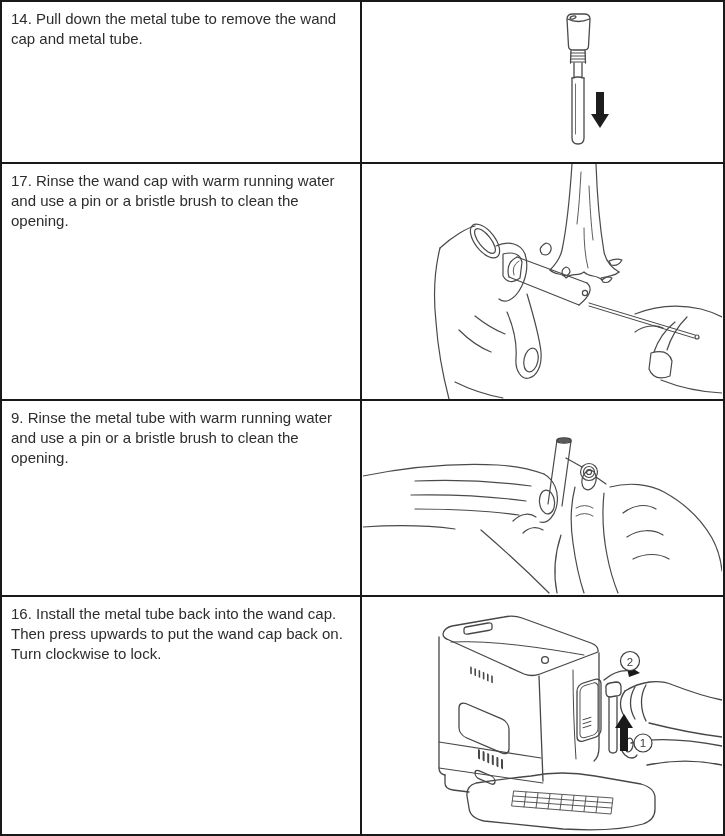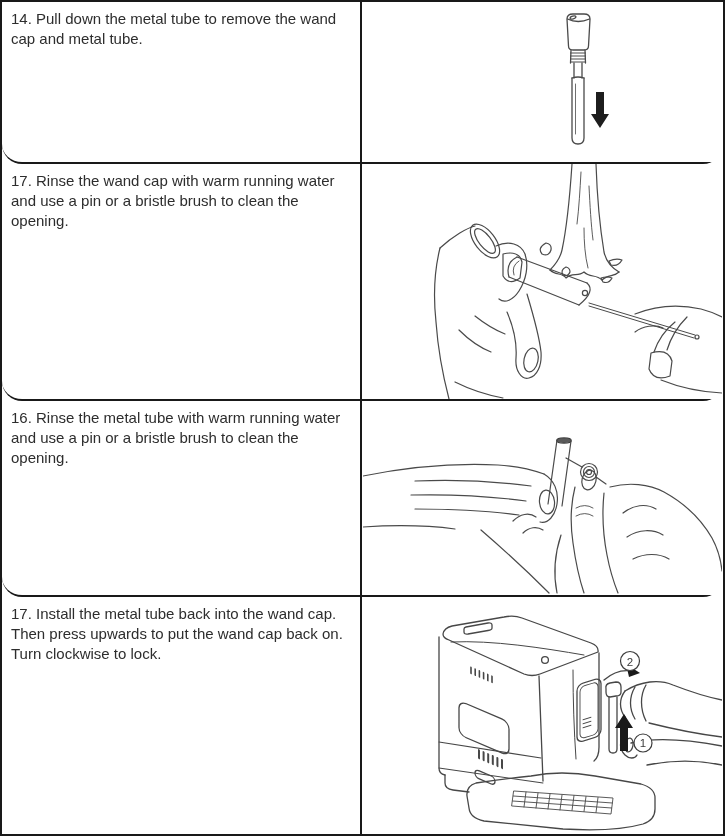--- a/index.html
+++ b/index.html
@@ -1,21 +1,21 @@
 <!DOCTYPE html>
 <html><head>
 <meta charset="utf-8">
 <style>
   html,body { margin:0; padding:0; background:#ffffff; }
   .page {
     width:725px; height:836px; box-sizing:border-box;
     border:2px solid #191919; background:#ffffff;
     font-family:"Liberation Sans", sans-serif;
   }
-  .row { display:flex; border-bottom:2px solid #191919;border-radius:20px; }
+  .row { display:flex; border-bottom:2px solid #191919; }
   .row:last-child { border-bottom:none; }
   .cell-text {
     width:360px; min-width:360px; box-sizing:border-box;
     border-right:2px solid #191919;
     padding:7px 2px 0 9px;
     font-size:15px; line-height:20px; color:#2d2d2d;
   }
   .cell-fig {
     flex:1; display:flex; align-items:center; justify-content:center;
     overflow:hidden; background:#ffffff;
@@ -98,21 +98,21 @@
             <path d="M288,189 Q305,184 309,197 L307,212 Q291,218 286,205 Z"></path>
             <path d="M272,168 C280,162 292,160 300,164"></path>
             <path d="M298,216 C318,224 338,228 359,229"></path>
           </g>
         </g>
       </svg>
     </div>
   </div>
 
   <div class="row h194">
-    <div class="cell-text">16. Rinse the metal tube with warm running water and use a pin or a bristle brush to clean the opening.</div>
+    <div class="cell-text">9. Rinse the metal tube with warm running water and use a pin or a bristle brush to clean the opening.</div>
     <div class="cell-fig">
       <svg width="359" height="194" viewBox="0 0 359 194">
         <g stroke="#4a4a4a" fill="none" stroke-width="1.2" stroke-linecap="round" stroke-linejoin="round">
           <g>
             <path d="M194,39 L185,103"></path>
             <path d="M208,40 L199,105"></path>
             <ellipse cx="201" cy="39.5" rx="7.2" ry="2.6" fill="#5a5a5a" stroke="#3f3f3f"></ellipse>
           </g>
           <g>
             <path d="M203,57 L219,66"></path>
@@ -138,21 +138,21 @@
             <path d="M260,112 C270,104 283,102 293,108 M264,136 C276,128 290,128 300,134 M270,158 C282,152 296,152 306,158"></path>
             <path d="M213,107 q9,-5 17,0 M213,115 q9,-5 17,0" stroke-width="0.9"></path>
             <path d="M198,134 C192,152 190,172 194,192"></path>
           </g>
         </g>
       </svg>
     </div>
   </div>
 
   <div class="row h237">
-    <div class="cell-text">17. Install the metal tube back into the wand cap. Then press upwards to put the wand cap back on. Turn clockwise to lock.</div>
+    <div class="cell-text">16. Install the metal tube back into the wand cap. Then press upwards to put the wand cap back on. Turn clockwise to lock.</div>
     <div class="cell-fig">
       <svg width="359" height="237" viewBox="0 0 359 237">
         <g stroke="#474747" fill="none" stroke-width="1.3" stroke-linecap="round" stroke-linejoin="round">
           <g>
 
             <path d="M80,37 Q81,31 89,29 L141,20 Q151,18 159,21 L228,46 Q236,49 235,55 L177,77 Q169,80 161,77 L86,43 Q80,41 80,37 Z"></path>
             <path d="M103,30 L125,26 Q129,25.5 129,28 L129,31 Q129,33 125,33.5 L105,37 Q101,37.5 101,35 L101,32 Q101,30.5 103,30 Z"></path>
             <path d="M88,45 C130,43 180,51 221,58" stroke-width="1"></path>
             <circle cx="182" cy="63" r="3.4"></circle>
 

